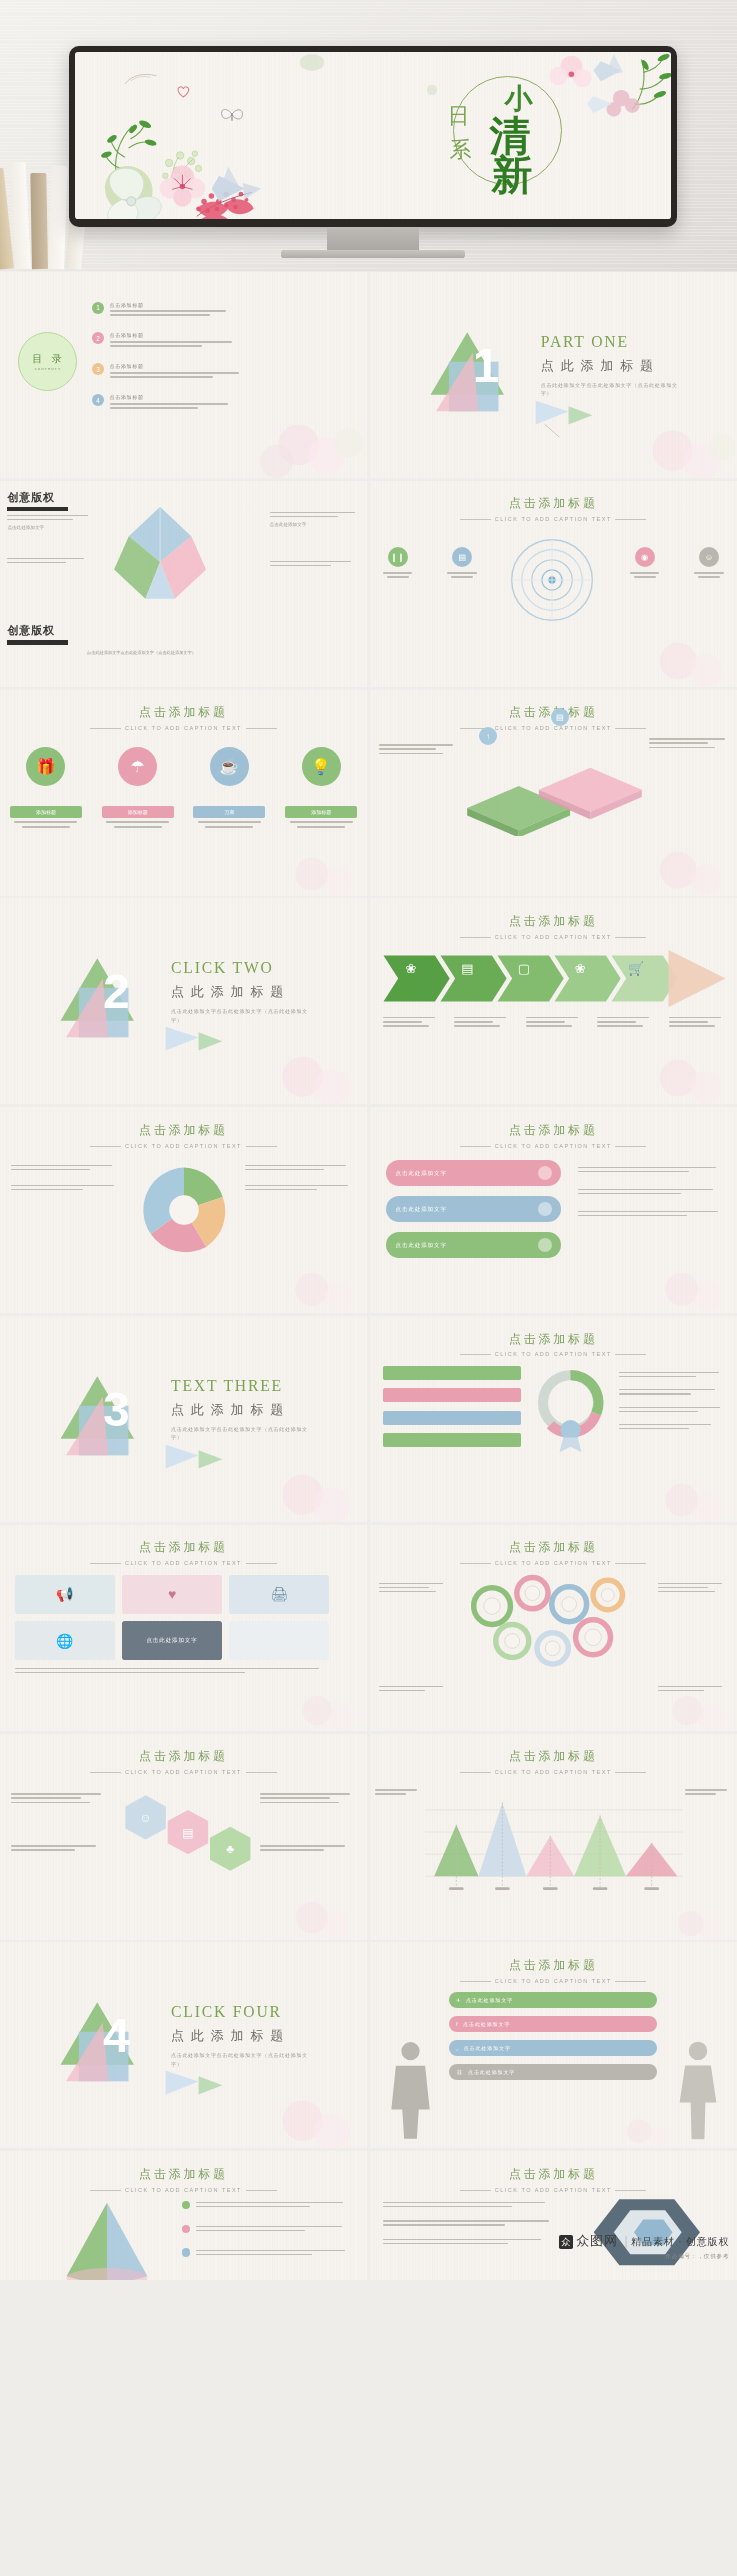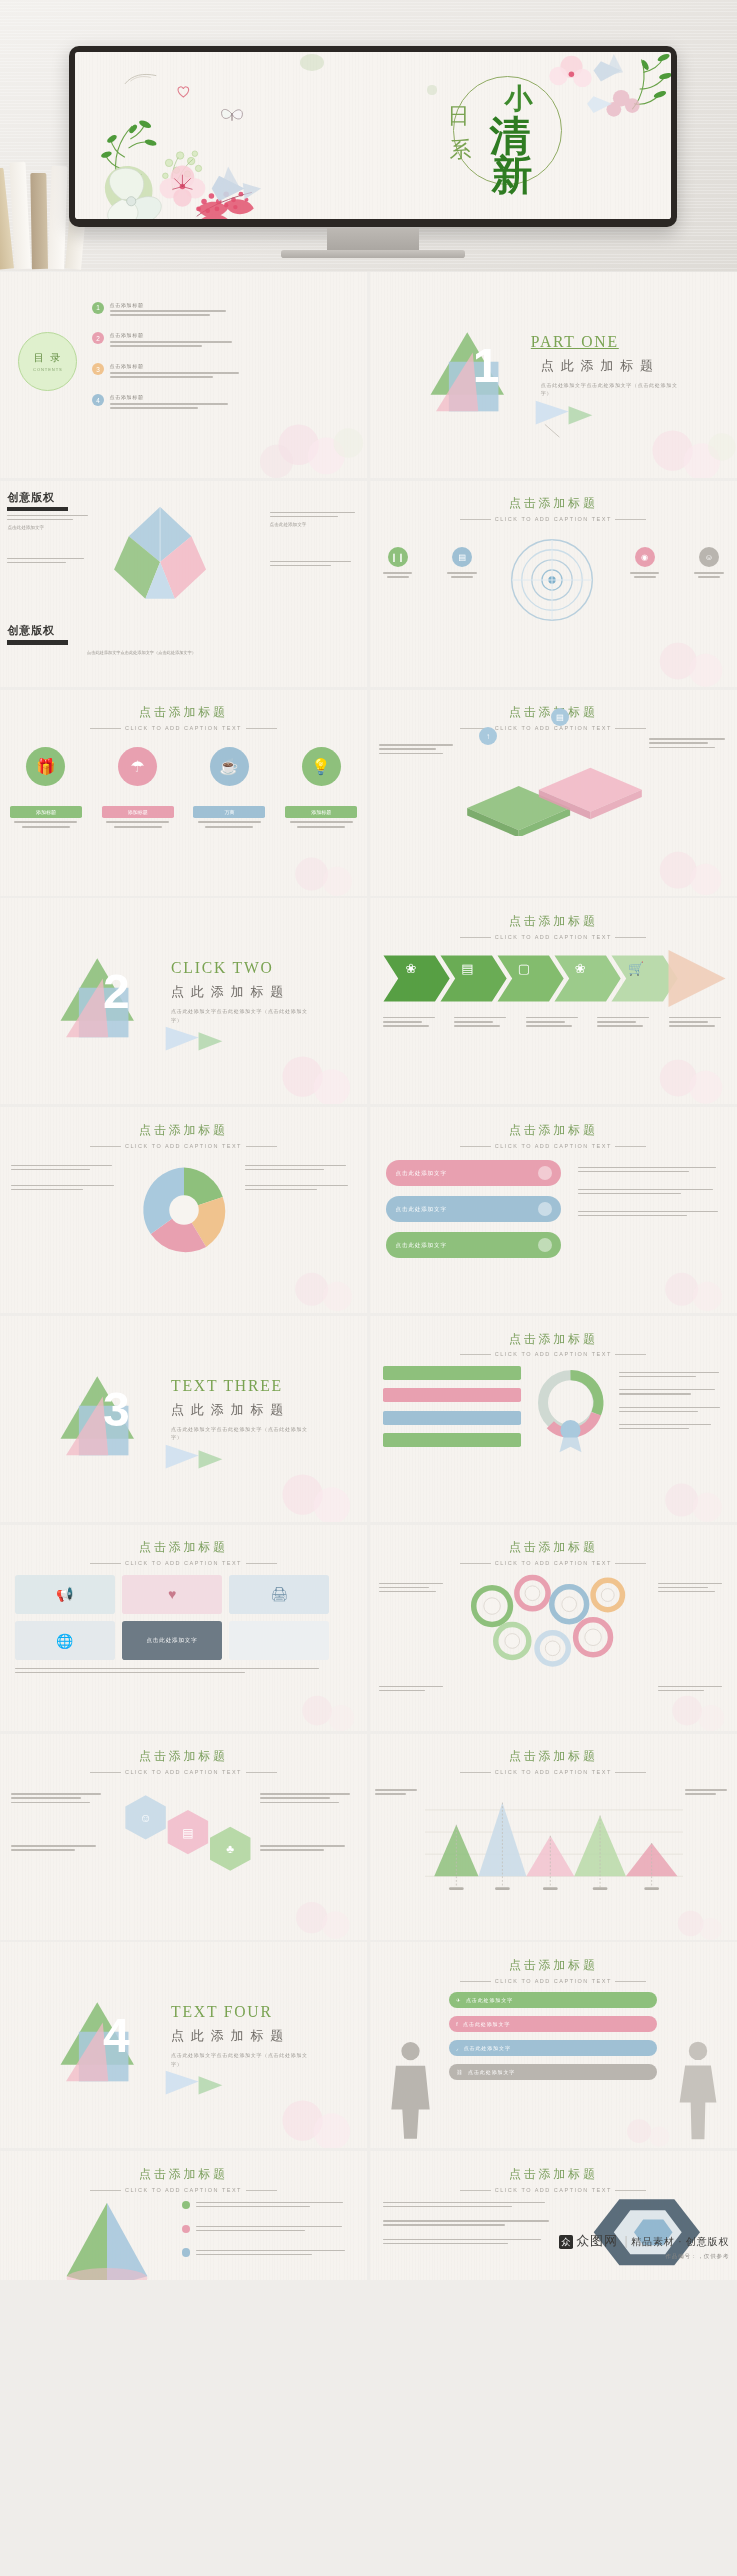--- a/index.html
+++ b/index.html
@@ -223,21 +223,21 @@
     </div>
   </div>
   <div class="stand"></div>
   <div class="base"></div>
 </div>
 
 <div class="grid">
 
   <div class="row">
     <div class="slide">
-      <div style="position:absolute;left:18.4px;top:60px;" class="toc-circle">
+      <div style="position:absolute;left:18.4px;top:60px;font-family:Liberation Mono, monospace;" class="toc-circle">
         <div class="toc-cn">目 录</div>
         <div class="toc-en">CONTENTS</div>
       </div>
       <div style="position:absolute;left:92px;top:29.5px;width:212px;">
         <div style="display:flex;align-items:flex-start;gap:5.5px;margin-bottom:14px;">
           <div class="toc-num" style="background:#8ec07c;">1</div>
           <div>
               <div style="font-size:5px;color:#8a867f;letter-spacing:0.7px;">点击添加标题</div>
           <span class="fl" style="width:116px;"></span>
               <span class="fl" style="width:100px;"></span>
@@ -276,21 +276,21 @@
       </svg>
     </div>
 
     <div class="slide">
       <svg style="position:absolute;left:55px;top:53px;" width="90" height="90" viewBox="0 0 98 98">
         <path d="M6 76 L46 8 L86 76 Z" fill="#8ec07c" opacity=".9"></path>
         <rect x="26" y="40" width="54" height="54" fill="#a9c9dd" opacity=".85"></rect>
         <path d="M12 94 L52 30 L58 94 Z" fill="#f2b9c6" opacity=".75"></path>
       </svg>
       <div class="part-num" style="left:103px;top:66px;">1</div>
-      <div class="part-lbl" style="left:161px;top:61px;text-decoration:underline;">PART ONE</div>
+      <div class="part-lbl" style="left:171px;top:61px;">PART ONE</div>
       <div class="part-sub" style="left:171px;top:85px;">点 此 添 加 标 题</div>
       <div class="part-ln" style="left:171px;top:109px;width:138px;">点击此处添加文字点击此处添加文字（点击此处添加文字）</div>
       <svg style="position:absolute;left:162px;top:125px;" width="64" height="42" viewBox="0 0 70 46">
         <path d="M4 4 L40 16 L4 30 Z" fill="#cfe0f0" opacity=".9"></path>
         <path d="M40 10 L66 20 L40 30 Z" fill="#b6d8b0" opacity=".9"></path>
         <path d="M14 30 L30 44" stroke="#c8c4bc" stroke-width="1"></path>
       </svg>
       <svg style="position:absolute;right:0;bottom:0;" width="138" height="64" viewBox="0 0 150 70">
         <circle cx="80" cy="40" r="22" fill="#f7dfe6" opacity=".55"></circle>
         <circle cx="112" cy="52" r="20" fill="#fbeaee" opacity=".55"></circle>
@@ -858,21 +858,21 @@
   </div>
 
   <div class="row">
     <div class="slide">
       <svg style="position:absolute;left:55px;top:53px;" width="90" height="90" viewBox="0 0 98 98">
         <path d="M6 76 L46 8 L86 76 Z" fill="#8ec07c" opacity=".9"></path>
         <rect x="26" y="40" width="54" height="54" fill="#a9c9dd" opacity=".85"></rect>
         <path d="M12 94 L52 30 L58 94 Z" fill="#f2b9c6" opacity=".75"></path>
       </svg>
       <div class="part-num" style="left:103px;top:66px;">4</div>
-      <div class="part-lbl" style="left:171px;top:61px;">TEXT FOUR</div>
+      <div class="part-lbl" style="left:171px;top:61px;">CLICK FOUR</div>
       <div class="part-sub" style="left:171px;top:85px;">点 此 添 加 标 题</div>
       <div class="part-ln" style="left:171px;top:109px;width:138px;">点击此处添加文字点击此处添加文字（点击此处添加文字）</div>
       <svg style="position:absolute;left:162px;top:125px;" width="64" height="42" viewBox="0 0 70 46">
         <path d="M4 4 L40 16 L4 30 Z" fill="#cfe0f0" opacity=".9"></path>
         <path d="M40 10 L66 20 L40 30 Z" fill="#b6d8b0" opacity=".9"></path>
       </svg>
       <svg style="position:absolute;right:0;bottom:0;" width="138" height="64" viewBox="0 0 150 70">
         <circle cx="80" cy="40" r="22" fill="#f7dfe6" opacity=".55"></circle>
           <circle cx="112" cy="52" r="20" fill="#fbeaee" opacity=".55"></circle>
       </svg>

